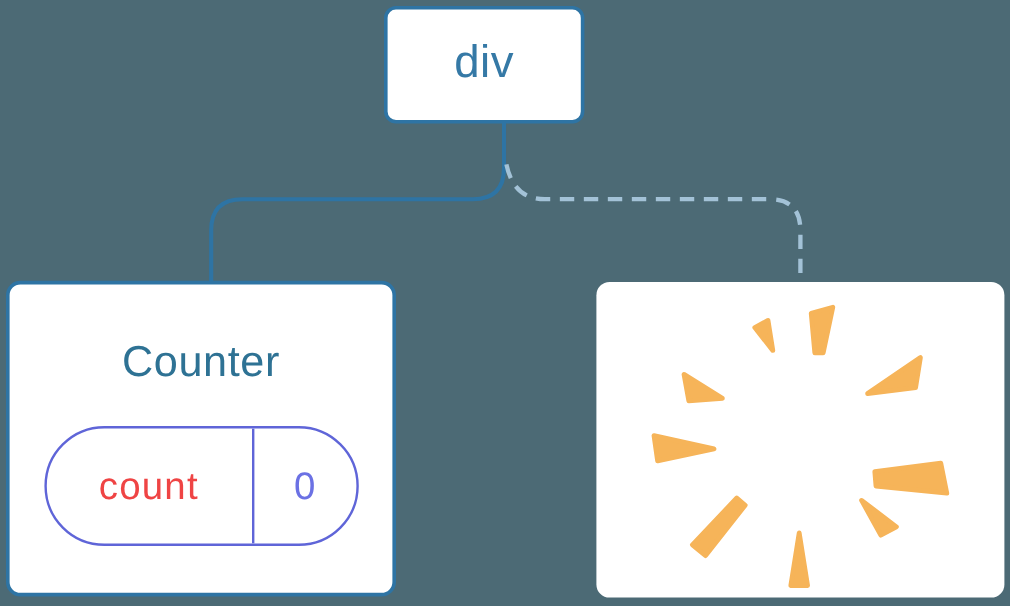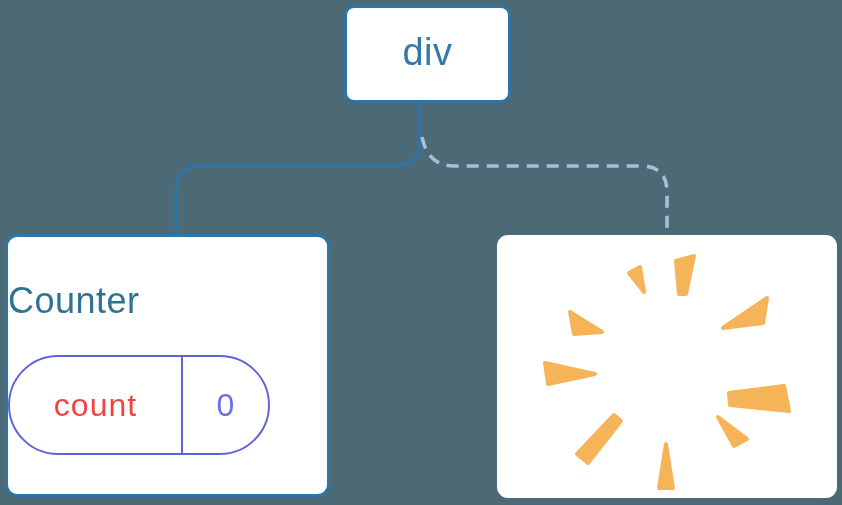--- a/index.html
+++ b/index.html
@@ -17,21 +17,21 @@
   }
   .connectors {
     position: absolute;
     left: 0; top: 0;
     width: 842px; height: 505px;
     pointer-events: none;
   }
   
   .node {
     position: absolute;
-    left: 344px; top: 5px;
+    left: 320px; top: 5px;
     width: 167px; height: 98px;
     background: #ffffff;
     border: 3px solid #2e74a4;
     border-radius: 10px;
     box-sizing: border-box;
     display: flex;
     align-items: center;
     justify-content: center;
   }
   .node-label {
@@ -48,21 +48,21 @@
     background: #ffffff;
     border-radius: 12px;
     box-sizing: border-box;
   }
   .card-counter {
     left: 5px; top: 234px;
     width: 325px; height: 263px;
     border: 3px solid #2e74a4;
     display: flex;
     flex-direction: column;
-    align-items: flex-start;
+    align-items: center;
   }
   .card-title {
     margin-top: 46px;
     color: #2e7294;
     font-size: 36px;
     font-weight: 500;
     letter-spacing: 0.5px;
     line-height: 1;
   }
   .pill {

